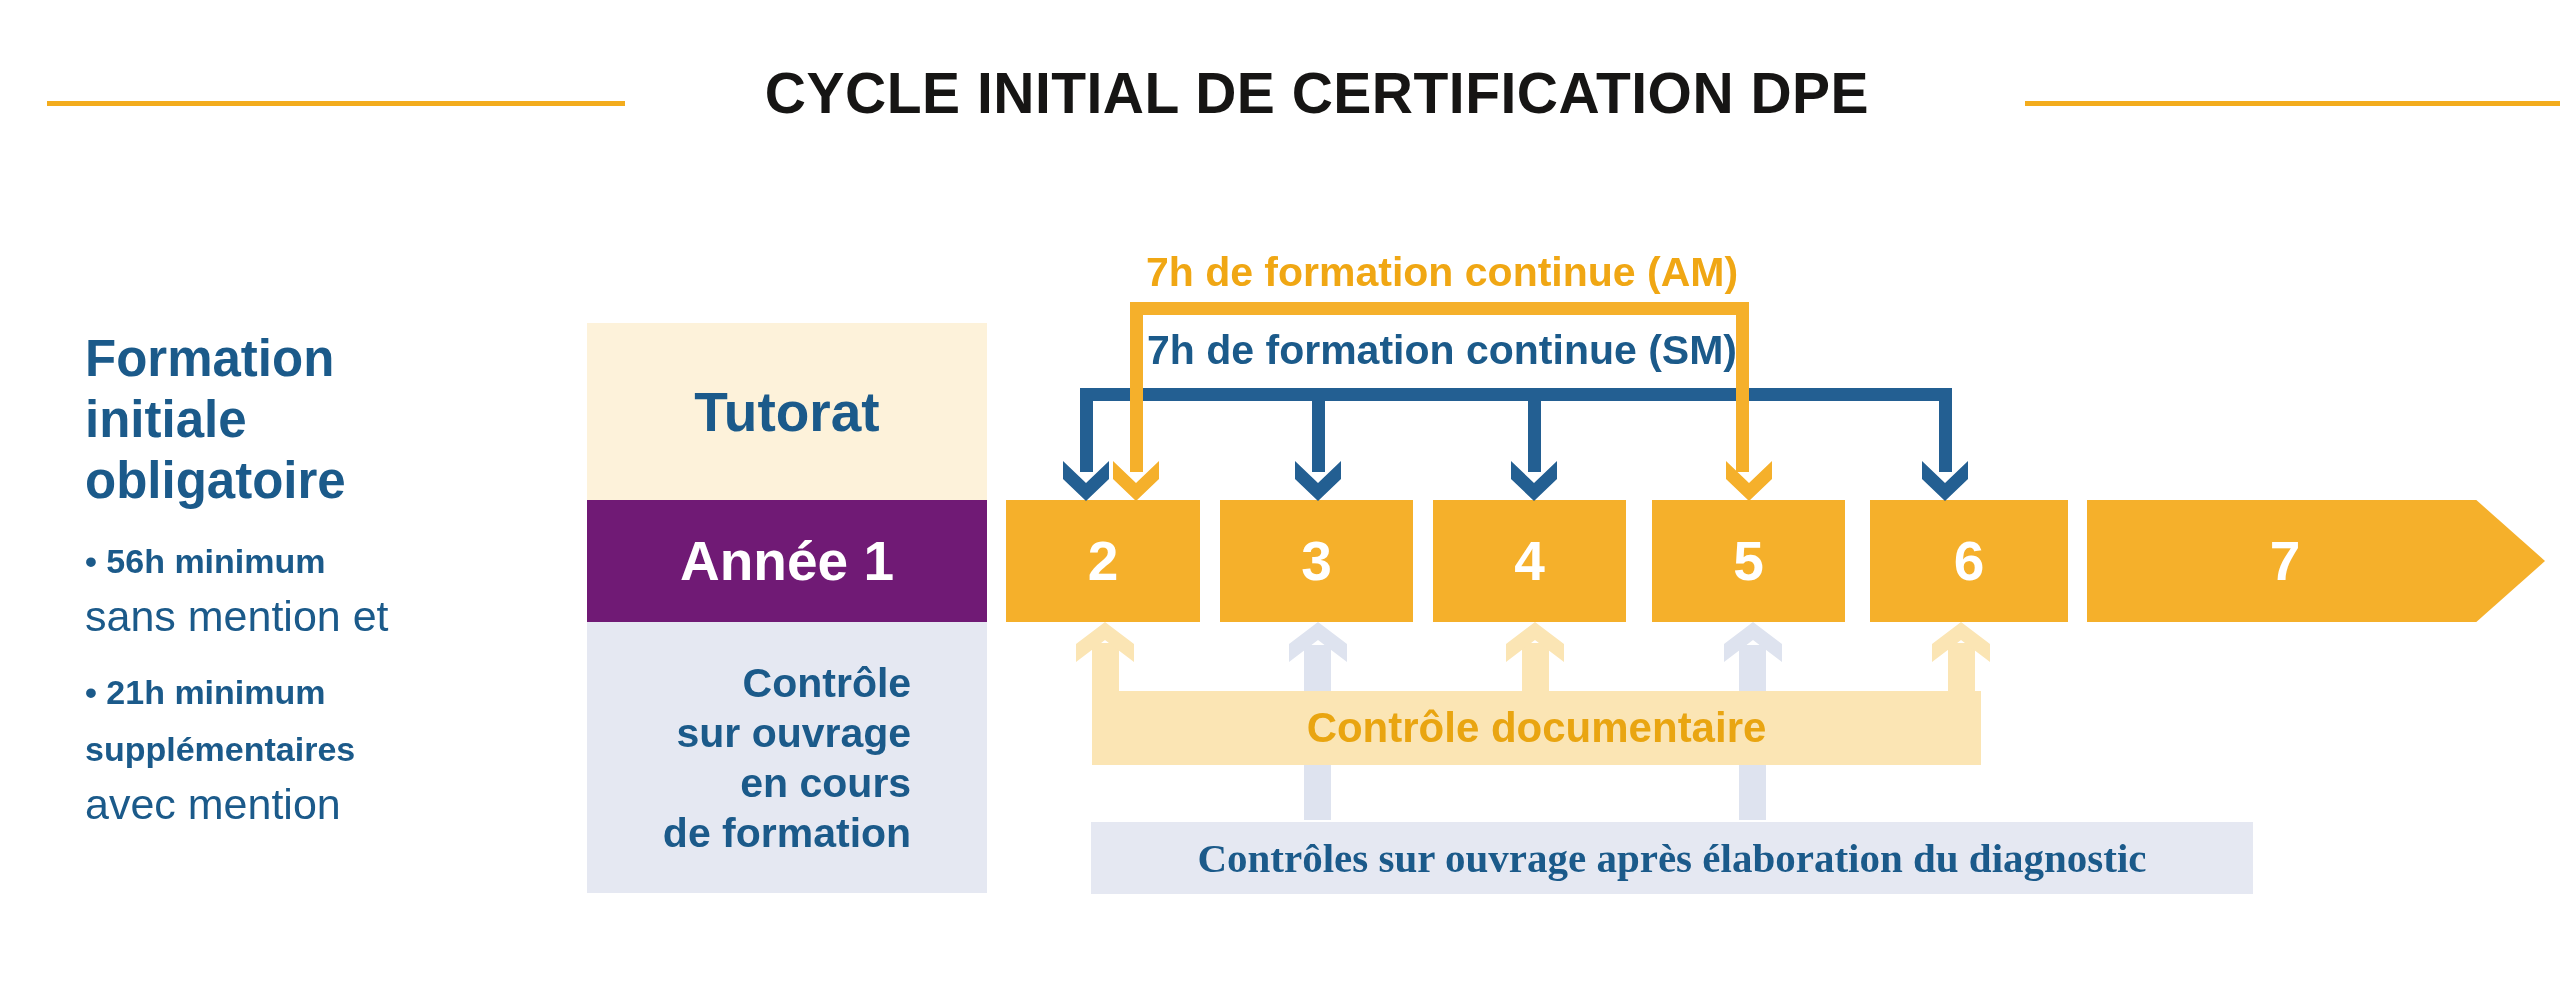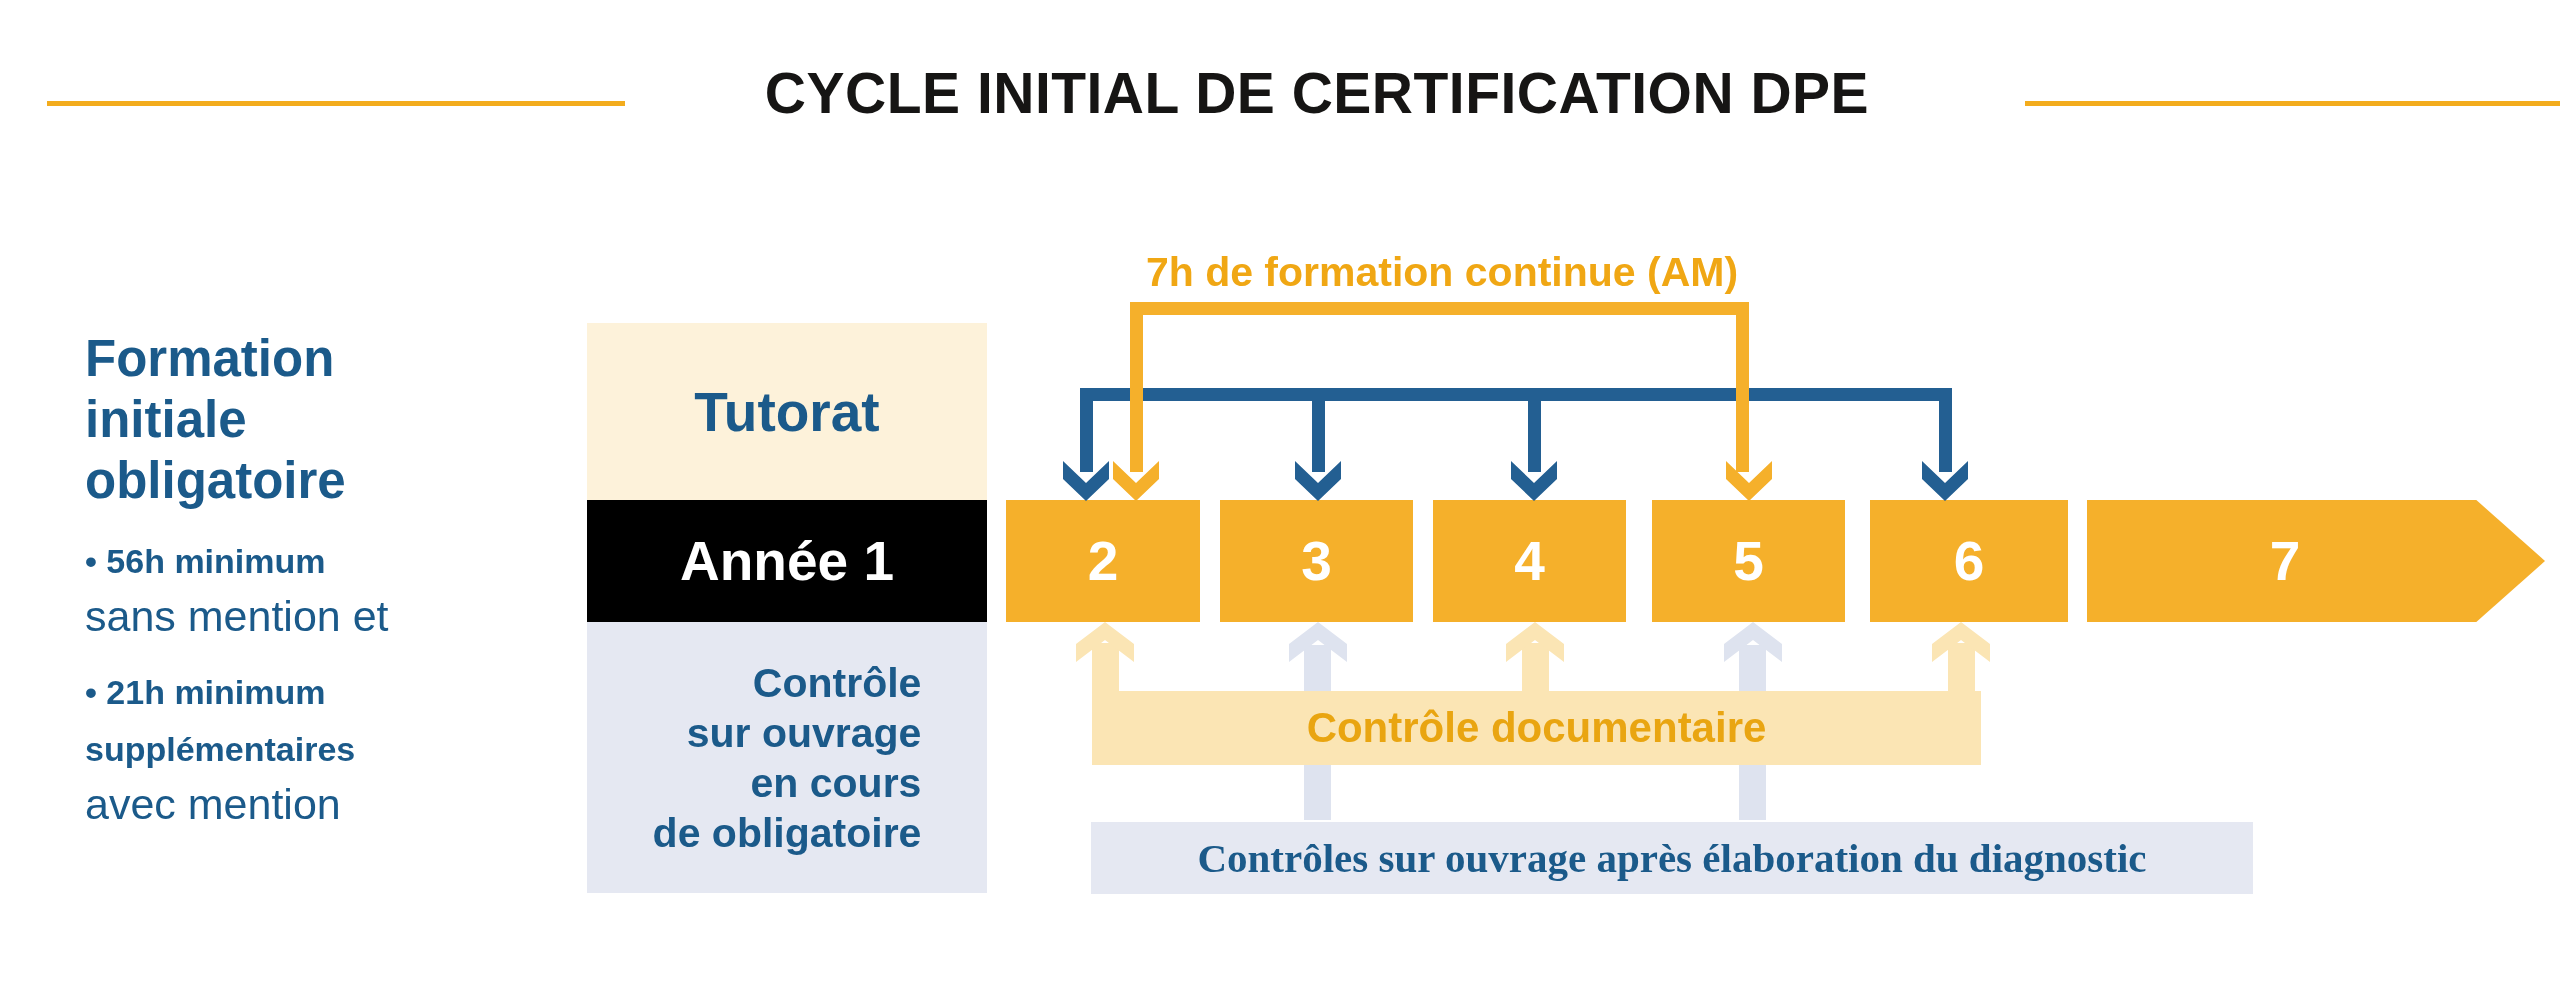--- a/index.html
+++ b/index.html
@@ -23,21 +23,21 @@
   .left-panel{left:48px;top:328px;width:478px;color:#1B5A8A;}
   .lp-heading{font-size:51px;font-weight:bold;line-height:61px;}
   .lp-bullet{margin-top:22px;}
   .lp-bold{font-size:34px;font-weight:bold;line-height:57px;}
   .lp-normal{font-size:43px;font-weight:normal;line-height:52px;}
 
   
   .box{display:flex;align-items:center;justify-content:center;text-align:right;}
   .box-tutorat{left:550px;top:323px;width:400px;height:177px;background:#FDF2DA;
     color:#1B5A8A;font-weight:bold;font-size:55px;}
-  .box-annee1{left:550px;top:500px;width:400px;height:122px;background:#000000;
+  .box-annee1{left:550px;top:500px;width:400px;height:122px;background:#701a75;
     color:#ffffff;font-weight:bold;font-size:55px;}
   .box-controle1{left:550px;top:622px;width:400px;height:271px;background:#E5E8F2;
     color:#1B5A8A;font-weight:bold;font-size:41px;line-height:50px;}
 
   
   .ybox{top:500px;height:122px;background:#F5B02B;color:#ffffff;font-weight:bold;
     font-size:55px;display:flex;align-items:center;justify-content:center;z-index:3;}
   .y2{left:969px;width:194px;}
   .y3{left:1183px;width:193px;}
   .y4{left:1396px;width:193px;}
@@ -116,21 +116,21 @@
     <span>Tutorat</span>
   </div>
   <div class="abs box box-annee1">
     <span>Année 1</span>
   </div>
   <div class="abs box box-controle1">
     <div>
       <span style="display:block">Contrôle</span>
       <span style="display:block">sur ouvrage</span>
       <span style="display:block">en cours</span>
-      <span style="display:block">de obligatoire</span>
+      <span style="display:block">de formation</span>
     </div>
   </div>
 
   <div class="abs ybox y2">
       <span>2</span>
     </div>
   <div class="abs ybox y3">
       <span>3</span>
     </div>
   <div class="abs ybox y4">
@@ -140,20 +140,21 @@
       <span>5</span>
     </div>
   <div class="abs ybox y6">
       <span>6</span>
     </div>
   <div class="abs ybox y7">
       <span>7</span>
     </div>
 
   <div class="abs am-label">7h de formation continue (AM)</div>
+  <div class="abs sm-label">7h de formation continue (SM)</div>
 
   <div class="abs blue-bar"></div>
   <div class="abs blue-v bv-1"></div>
   <div class="abs blue-v bv-2"></div>
   <div class="abs blue-v bv-3"></div>
   <div class="abs blue-v bv-4"></div>
   <div class="abs head-down hd-blue hd-1"></div>
   <div class="abs head-down hd-blue hd-2"></div>
   <div class="abs head-down hd-blue hd-3"></div>
   <div class="abs head-down hd-blue hd-4"></div>

